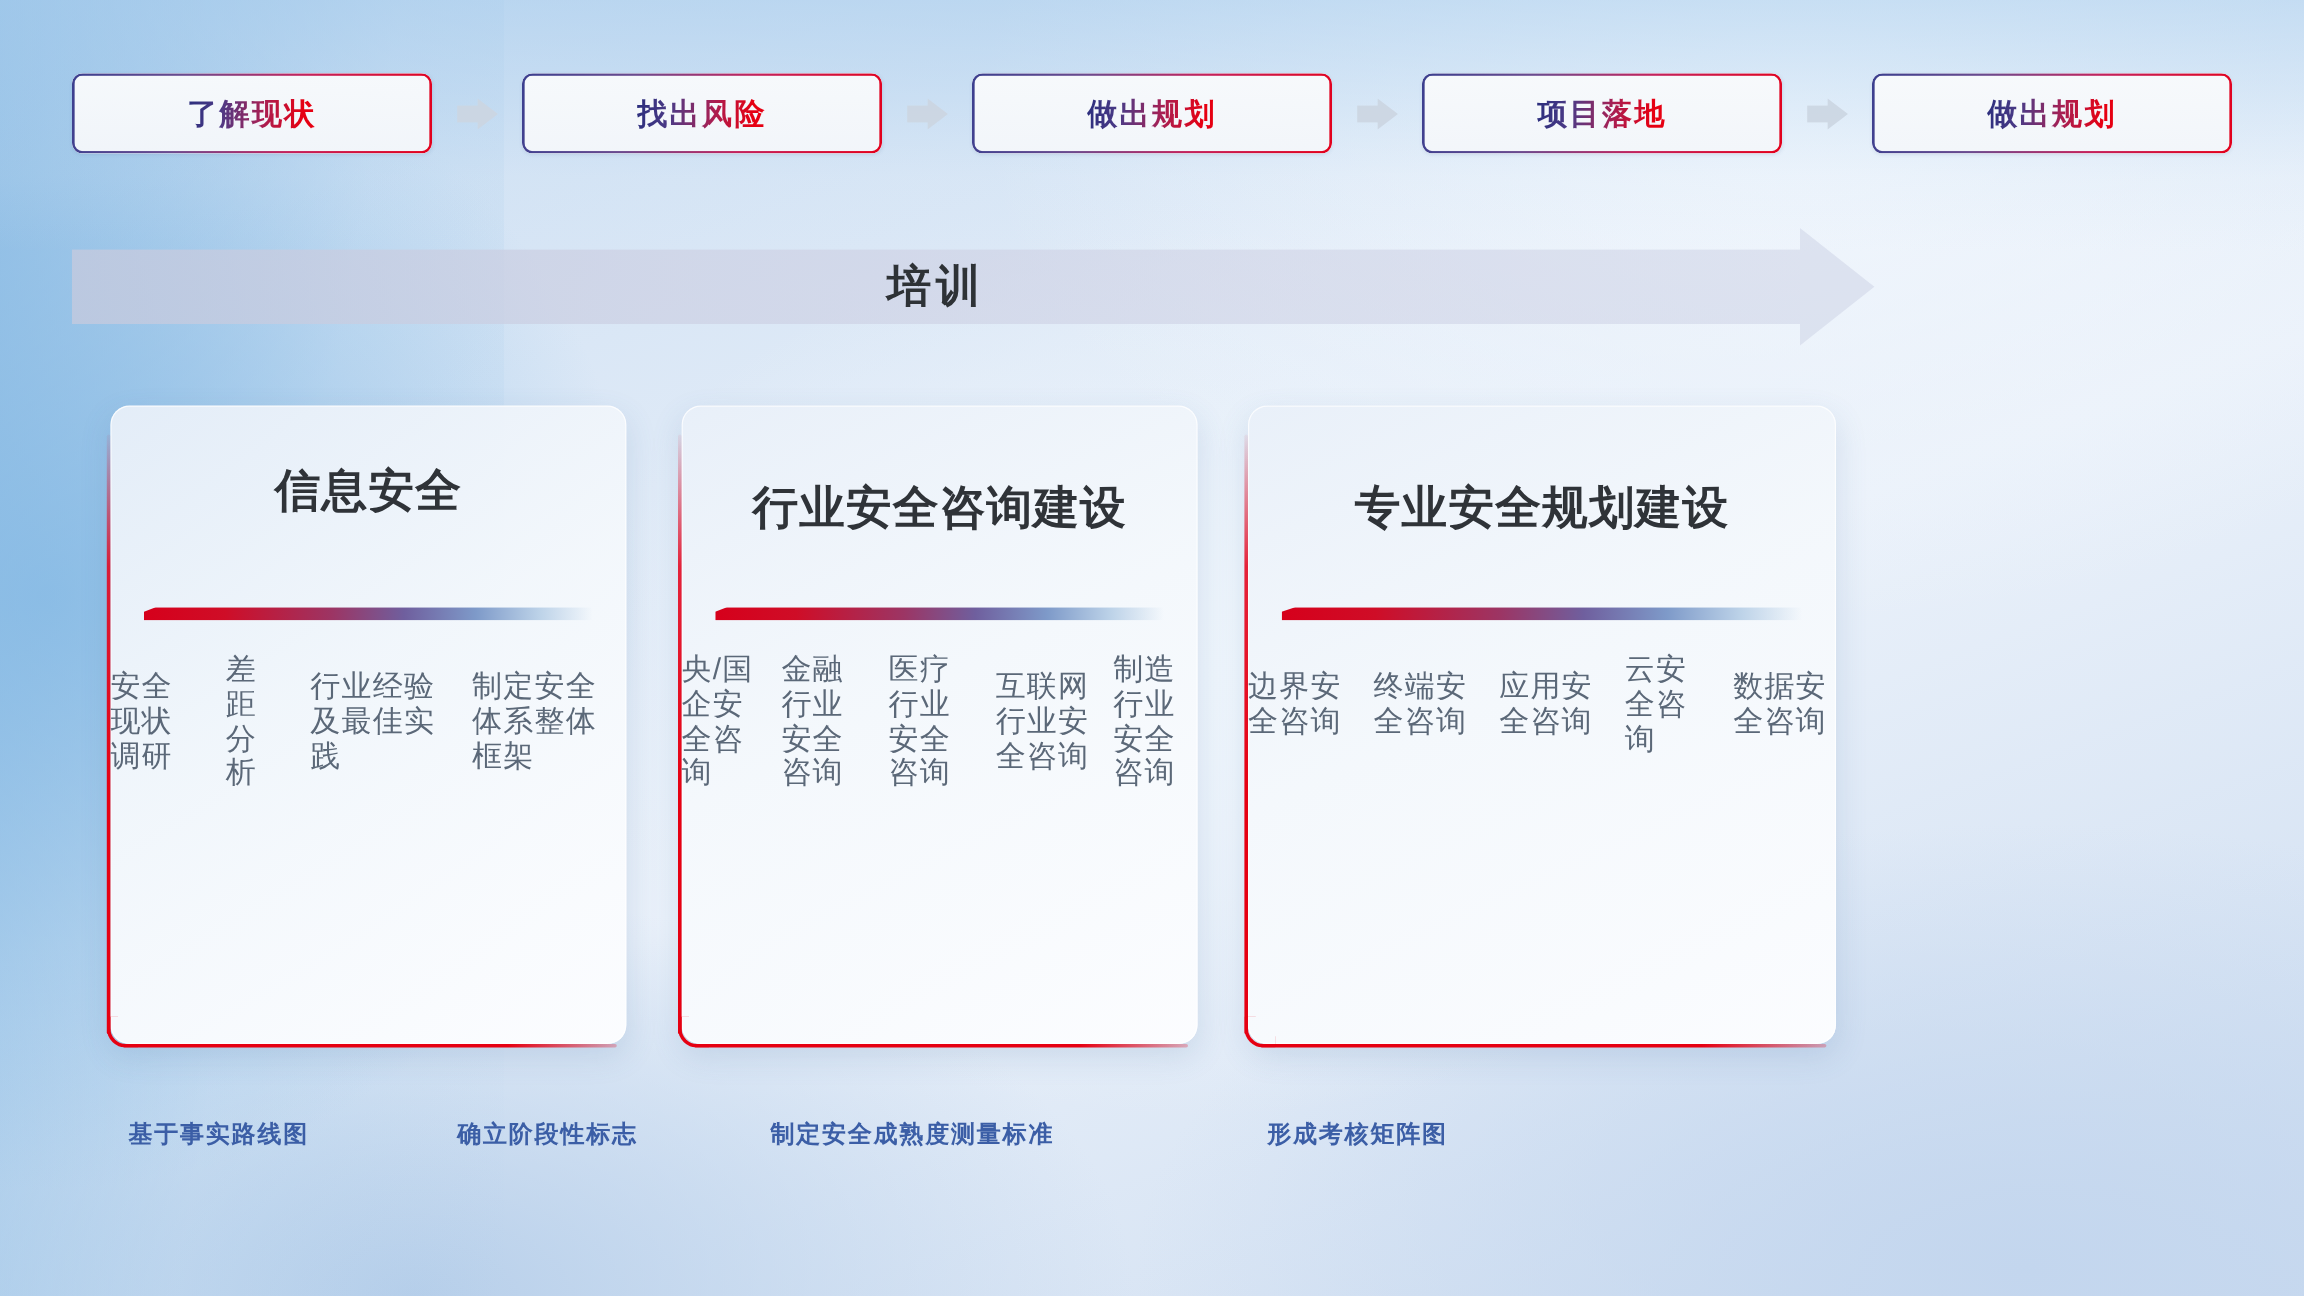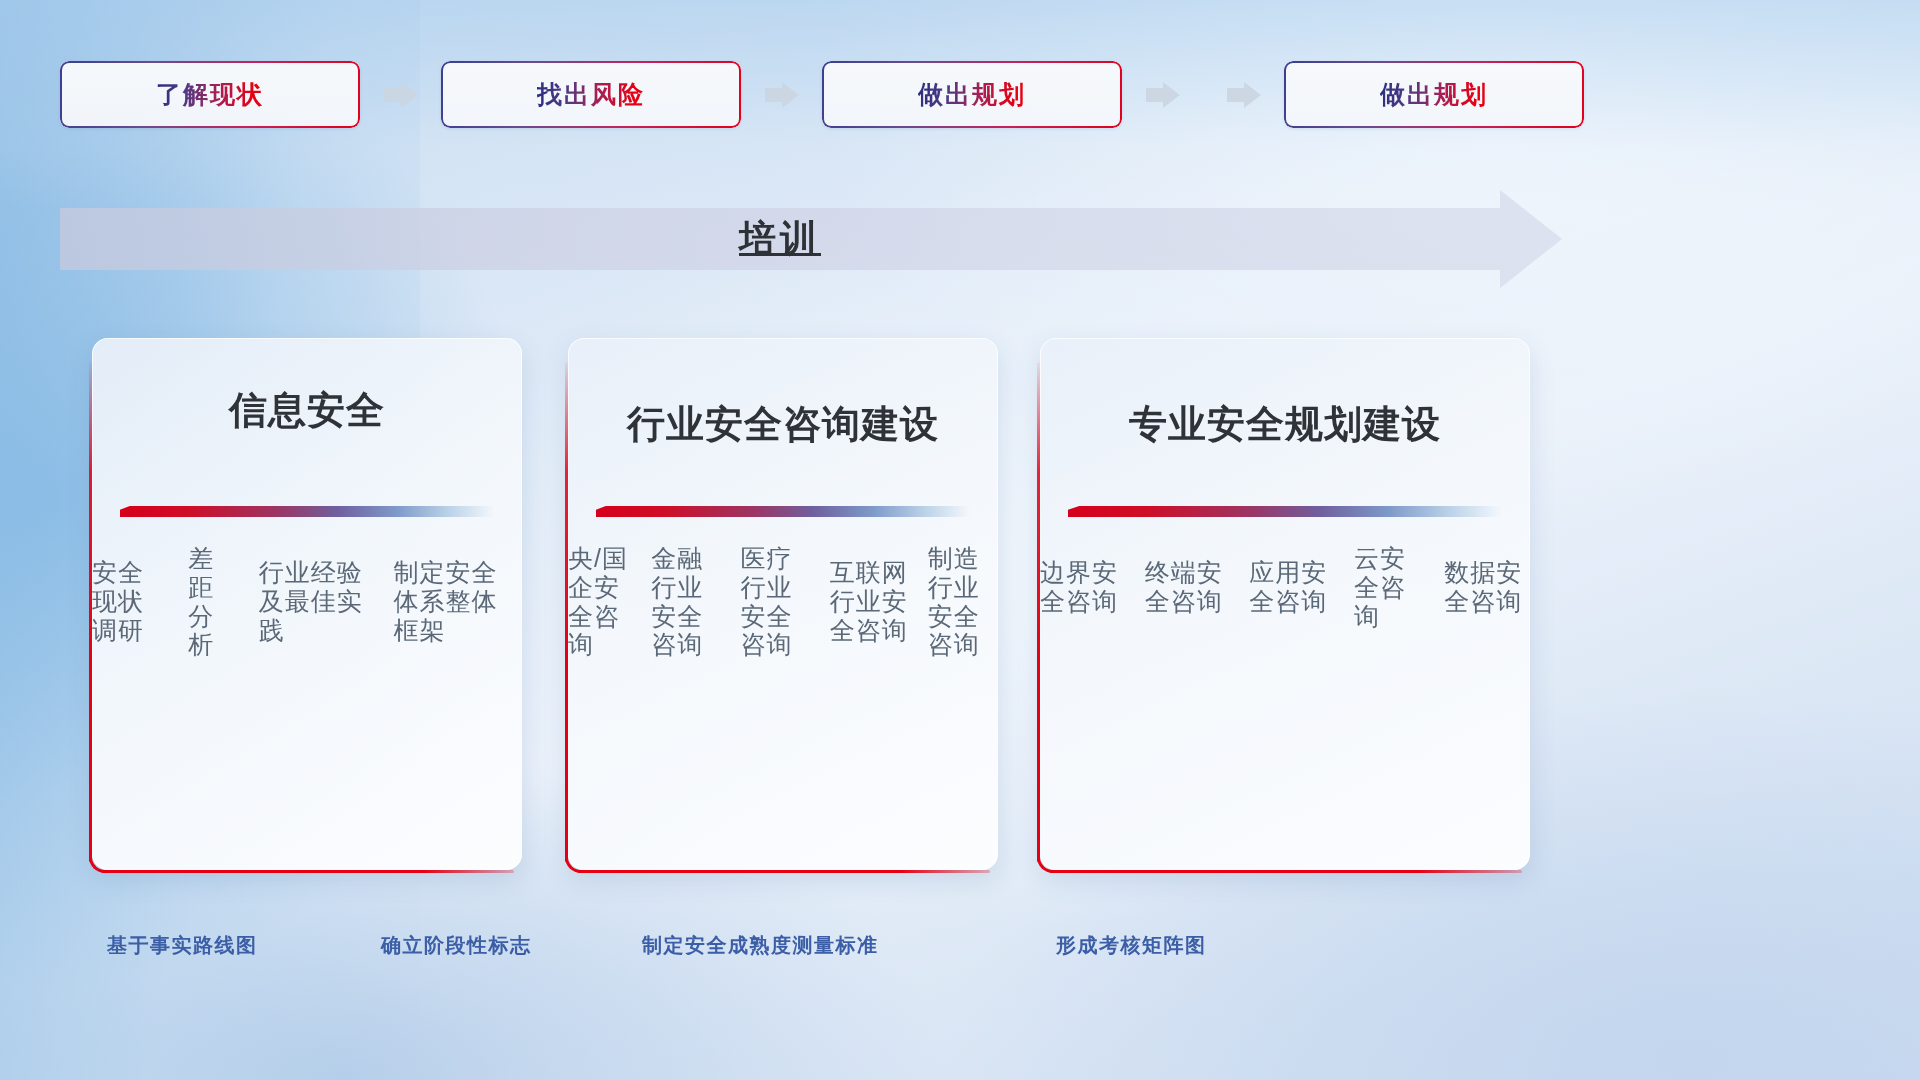--- a/index.html
+++ b/index.html
@@ -25,21 +25,21 @@
     position:absolute; left:0; top:0; width:420px; height:1080px;
     background:linear-gradient(100deg,rgba(131,183,226,.75) 0%,rgba(160,200,233,.25) 55%,rgba(255,255,255,0) 100%);
   }
   .bg-top{
     position:absolute; left:0; top:0; width:1920px; height:210px;
     background:linear-gradient(180deg,rgba(168,205,237,.55) 0%,rgba(206,227,245,.15) 70%,rgba(255,255,255,0) 100%);
   }
 
   
   .steps{
-    position:absolute; left:60px; top:61px; width:1524px; height:67px;
+    position:absolute; left:60px; top:61px; width:1800px; height:67px;
     display:flex; align-items:center;
   }
   .step{
     position:relative; width:300px; height:67px; border-radius:9px;
     background:linear-gradient(180deg,rgba(248,250,252,.97) 0%,rgba(243,246,250,.97) 100%);
     display:flex; align-items:center; justify-content:center;
     box-shadow:0 1px 3px rgba(60,90,140,.12);
   }
   .step::before{
     content:""; position:absolute; inset:0; border-radius:9px; padding:2px;
@@ -76,21 +76,21 @@
     background:linear-gradient(90deg,rgba(197,202,222,.78) 0%,rgba(205,209,228,.72) 35%,rgba(209,213,231,.66) 70%,rgba(206,211,230,.55) 100%);
   }
   .banner-tip{
     position:absolute; left:1500px; top:190px; width:0; height:0;
     border-top:49px solid transparent; border-bottom:49px solid transparent;
     border-left:62px solid rgba(206,211,230,.55);
   }
   .banner-text{
     position:absolute; left:60px; top:208px; width:1440px; height:62px;
     display:flex; align-items:center; justify-content:center;
-    font-size:37px; font-weight:600; color:#2e3236; letter-spacing:4px;text-decoration:underline;
+    font-size:37px; font-weight:600; color:#2e3236; letter-spacing:4px;
   }
 
   
   .cards{
     position:absolute; left:0; top:338px; width:1920px; height:532px;
   }
   .card{
     position:absolute; top:0; width:430px; height:532px; border-radius:16px;
     background:linear-gradient(155deg,rgba(233,240,249,.93) 0%,rgba(244,248,252,.95) 42%,rgba(252,253,255,.98) 100%);
     box-shadow:
@@ -186,20 +186,23 @@
   <div class="step">
     <span class="step-label">做出规划</span>
   </div>
   <div class="arrow-sep">
     <span class="arrow-glyph">
       <span class="shaft"></span>
         <span class="head"></span>
     </span>
   </div>
 
+  <div class="step">
+    <span class="step-label">项目落地</span>
+  </div>
   <div class="arrow-sep">
     <span class="arrow-glyph">
       <span class="shaft"></span>
         <span class="head"></span>
     </span>
   </div>
 
   <div class="step">
     <span class="step-label">做出规划</span>
   </div>

